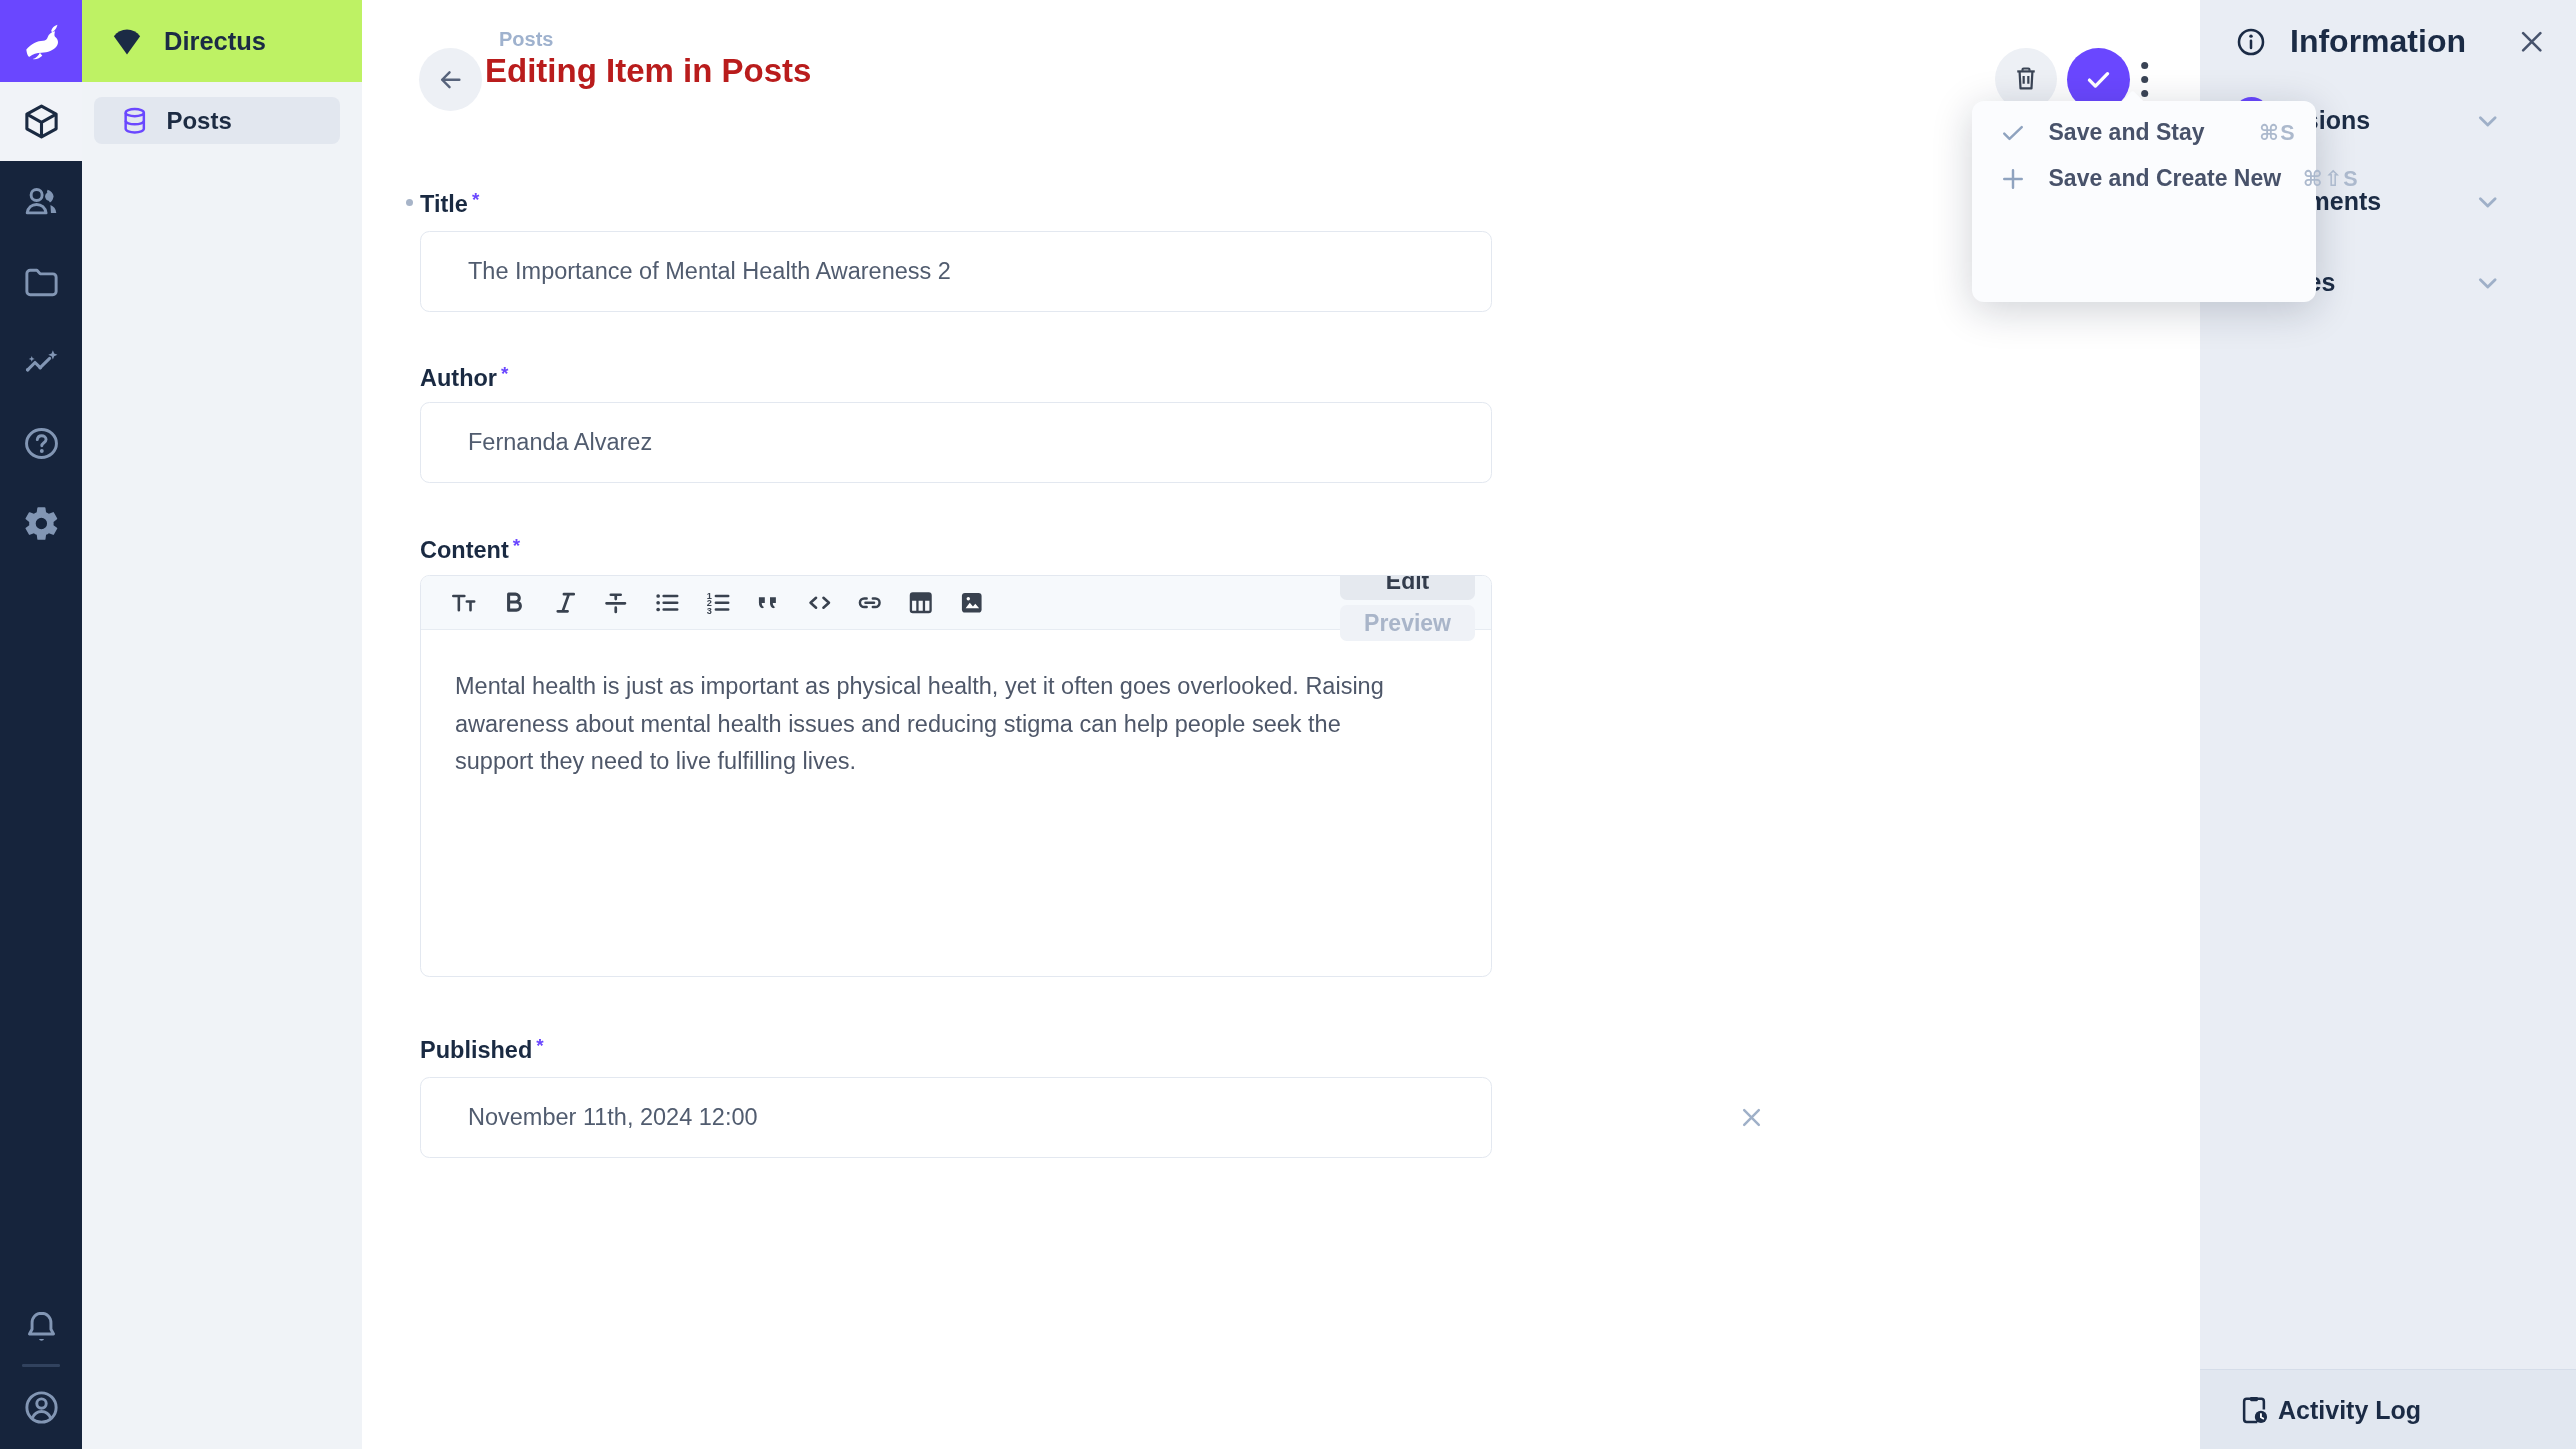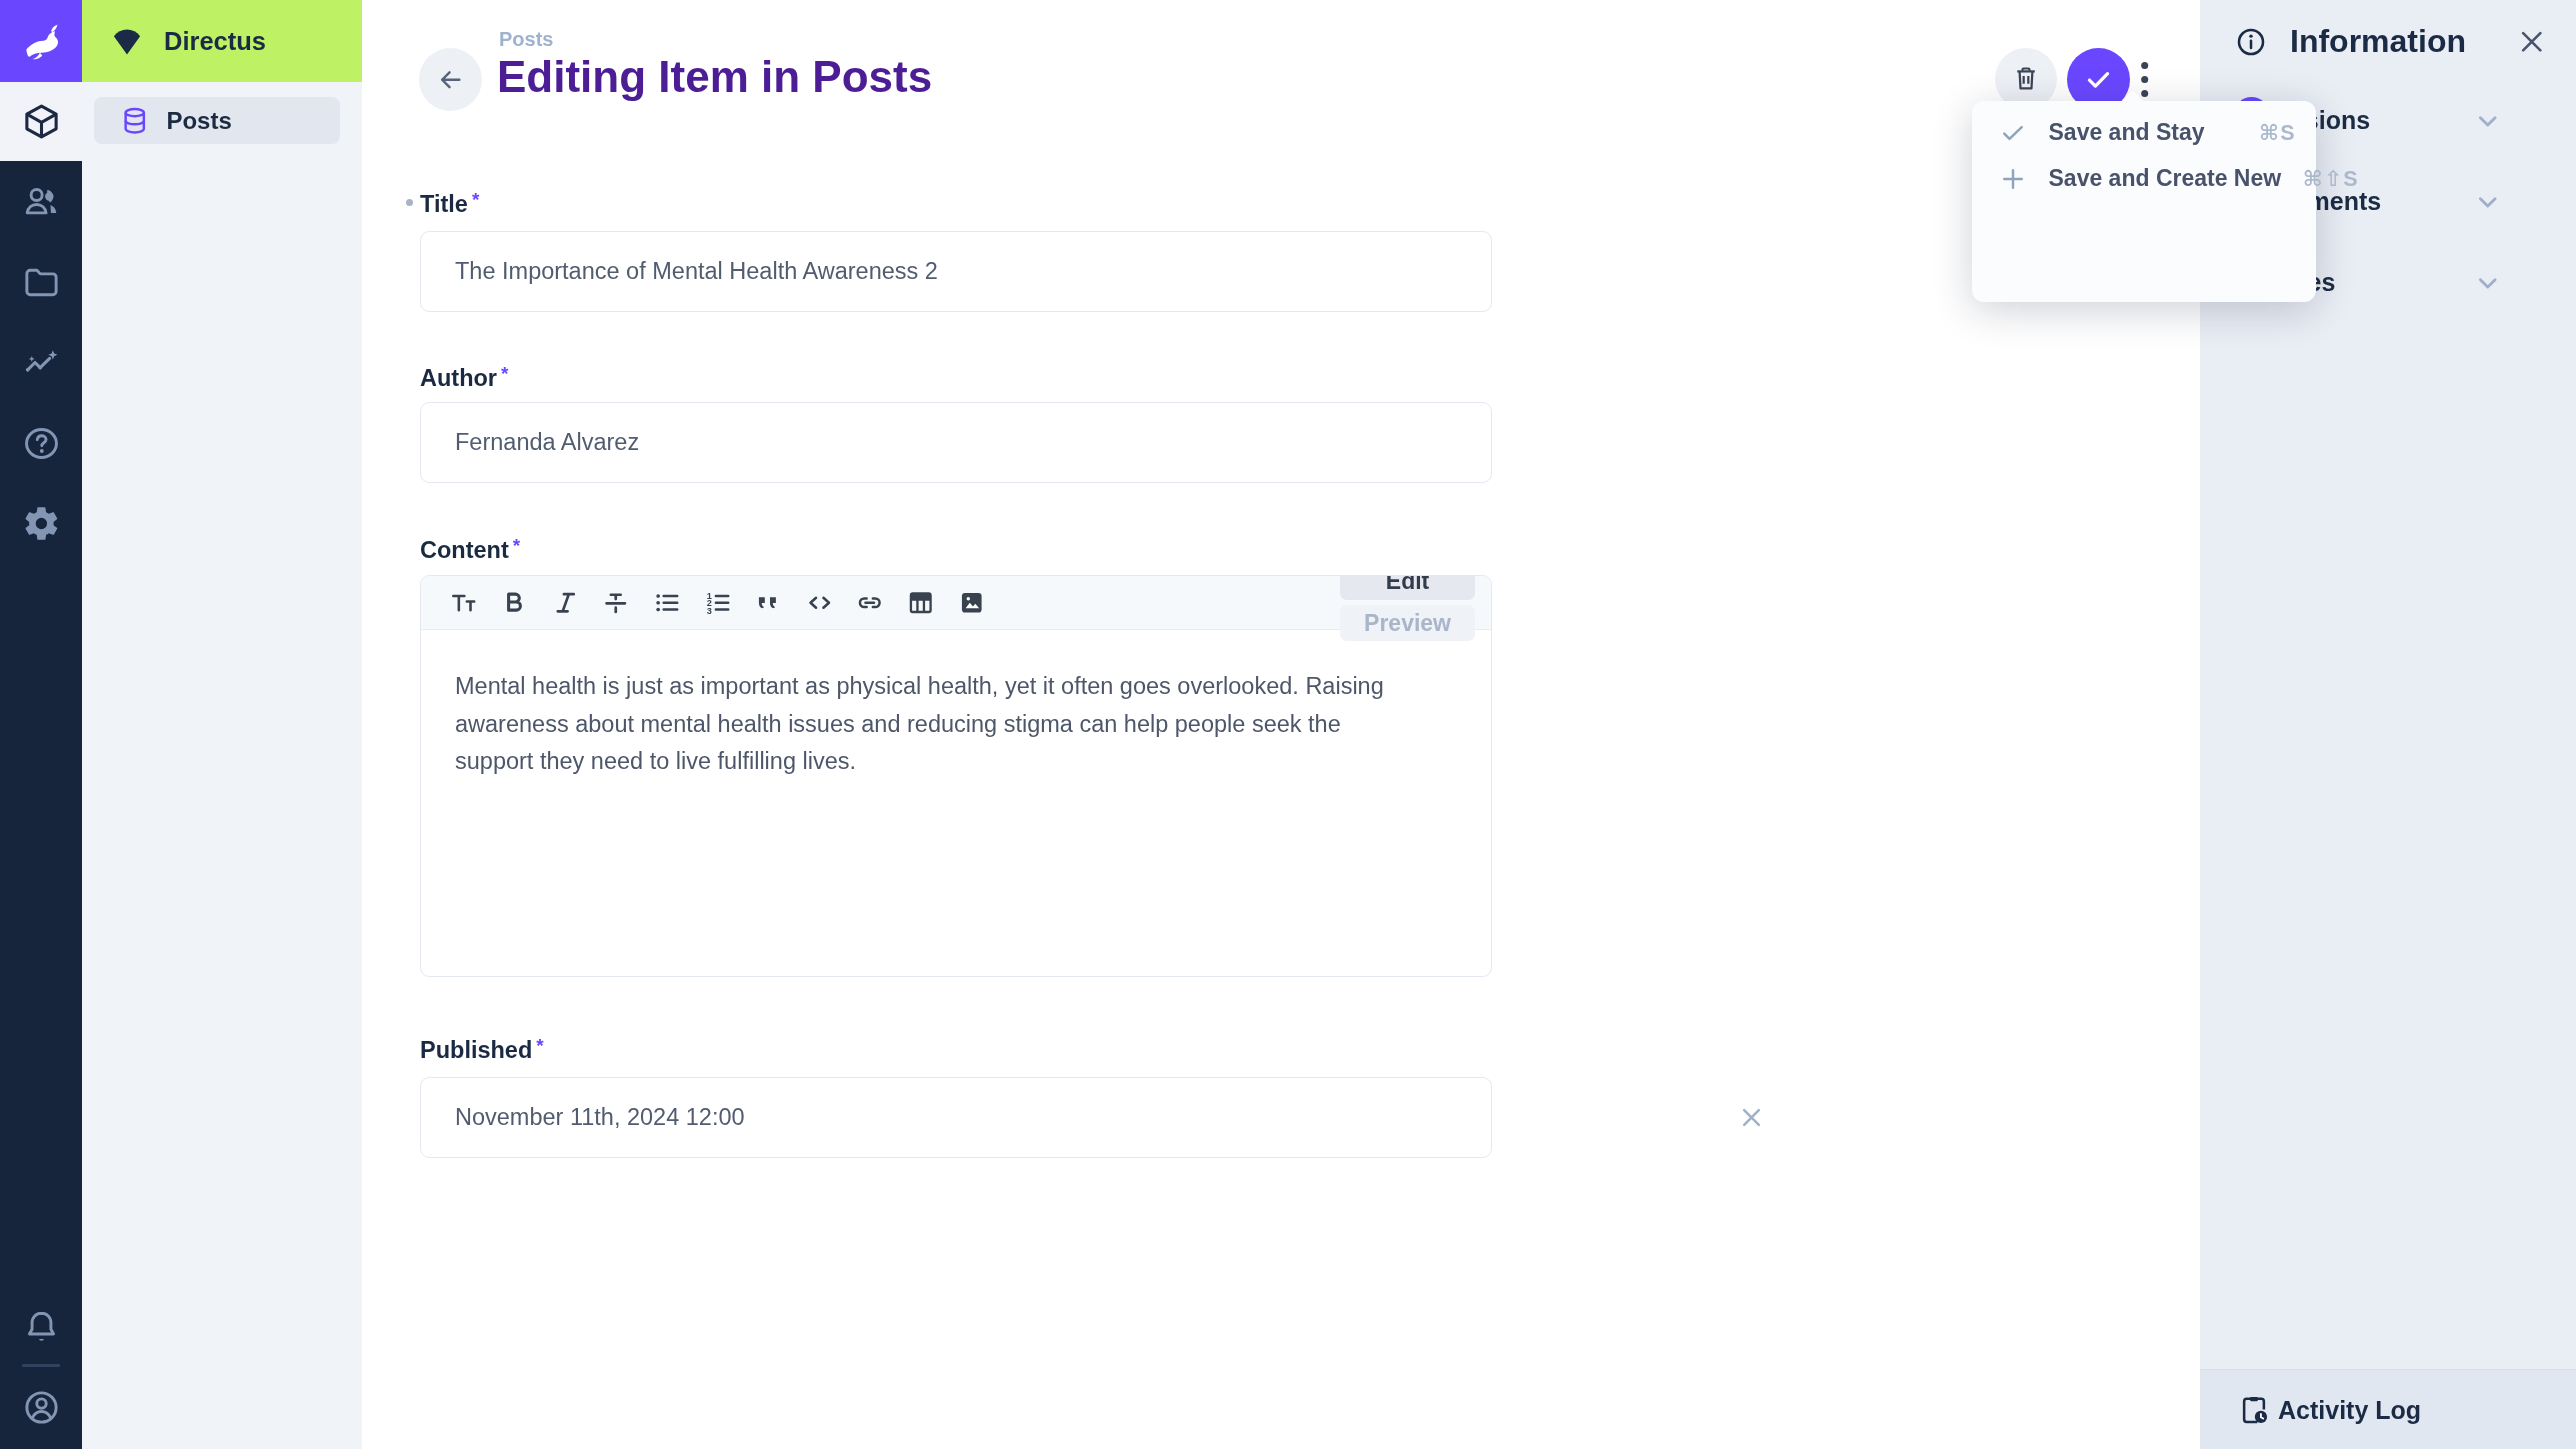--- a/index.html
+++ b/index.html
@@ -23,32 +23,32 @@
   #project-name { font-size:25.5px; font-weight:600; color:#1B2B45; }
   #nav-item-posts { position:absolute; left:12px; top:97px; width:246px; height:47px; background:#E2E7EF;
     border-radius:8px; display:flex; align-items:center; gap:17.4px; padding-left:25.5px; cursor:pointer; }
   #nav-item-posts .lbl { font-size:24px; font-weight:600; color:#1C2B42; }
 
   
   #main { position:absolute; left:362px; top:0; width:1838px; height:1449px; background:#fff; }
   .circle-btn { position:absolute; border-radius:50%; display:flex; align-items:center; justify-content:center; cursor:pointer; }
   #back-btn { left:57px; top:48px; width:63px; height:63px; background:#EDF0F5; }
   #breadcrumb { position:absolute; left:137px; top:28px; font-size:20px; font-weight:600; color:#9FB2CE; }
-  #page-title { position:absolute; left:135px; top:52px; font-size:44px; font-weight:800; color:#4c1d95; }
+  #page-title { position:absolute; left:123px; top:52px; font-size:33px; font-weight:800; color:#b91c1c; }
   #trash-btn { left:1633px; top:48px; width:62px; height:62px; background:#EDF0F5; }
   #save-btn { left:1705px; top:48px; width:63px; height:63px; background:#6A47FF; }
   #kebab-btn { left:1767px; top:48px; width:31px; height:63px; background:transparent; }
 
   
   .field-label { position:absolute; font-size:23.5px; font-weight:700; color:#1A2A42; }
   .req { color:#6A47FF; font-size:19px; vertical-align:6px; margin-left:4px; }
   .edit-dot { position:absolute; width:7.4px; height:7.4px; border-radius:50%; background:#A7B4C8; }
   .input-box { position:absolute; left:58px; width:1072px; height:81px; background:#fff;
     border:1.3px solid #E3E8F0; border-radius:9.4px; font-size:23.5px; color:#515C6F;
-    padding:0 34px; outline:none; font-family:inherit; }
+    padding:0 47px; outline:none; font-family:inherit; }
   #editor { position:absolute; left:58px; top:575px; width:1072px; height:402px;
     border:1.3px solid #E3E8F0; border-radius:9.4px; background:#fff; overflow:hidden; }
   #editor-toolbar { height:54px; background:#F6F9FC; border-bottom:1.3px solid #E7ECF2;
     display:flex; align-items:center; padding-left:17.4px; }
   .tb-icon { width:32px; height:32px; margin:0 9.4px; display:flex; align-items:center; justify-content:center; cursor:pointer; }
   .tb-icon svg { width:29.5px; height:29.5px; }
   #editor-tabs { margin-left:auto; margin-right:16px; display:flex; gap:5.4px;flex-direction:column; }
   .ed-tab { height:36px; border-radius:6.7px; display:flex; align-items:center; justify-content:center;
     font-size:23px; font-weight:600; padding:0 24px; cursor:pointer; }
   #tab-edit { background:#E5E9EF; color:#333C4C; }

